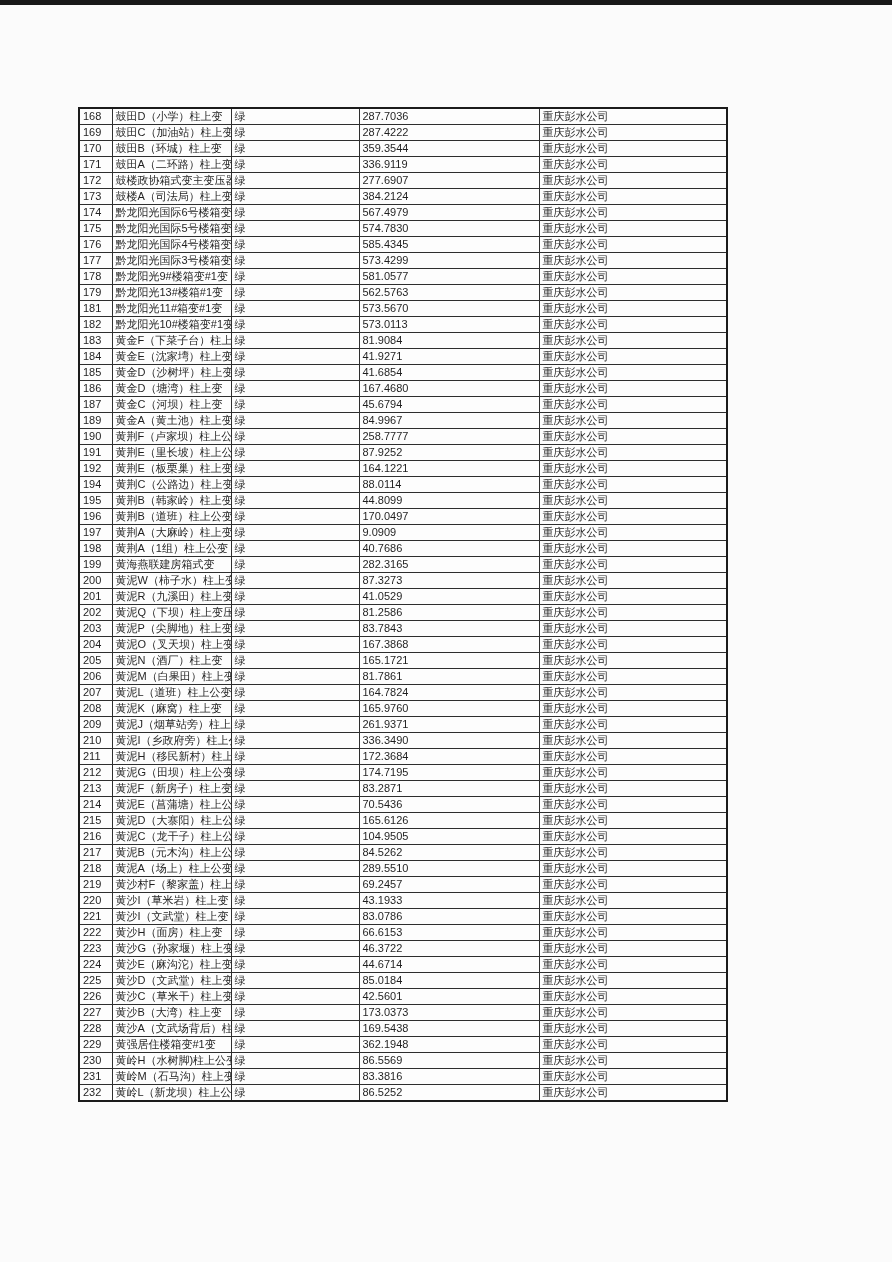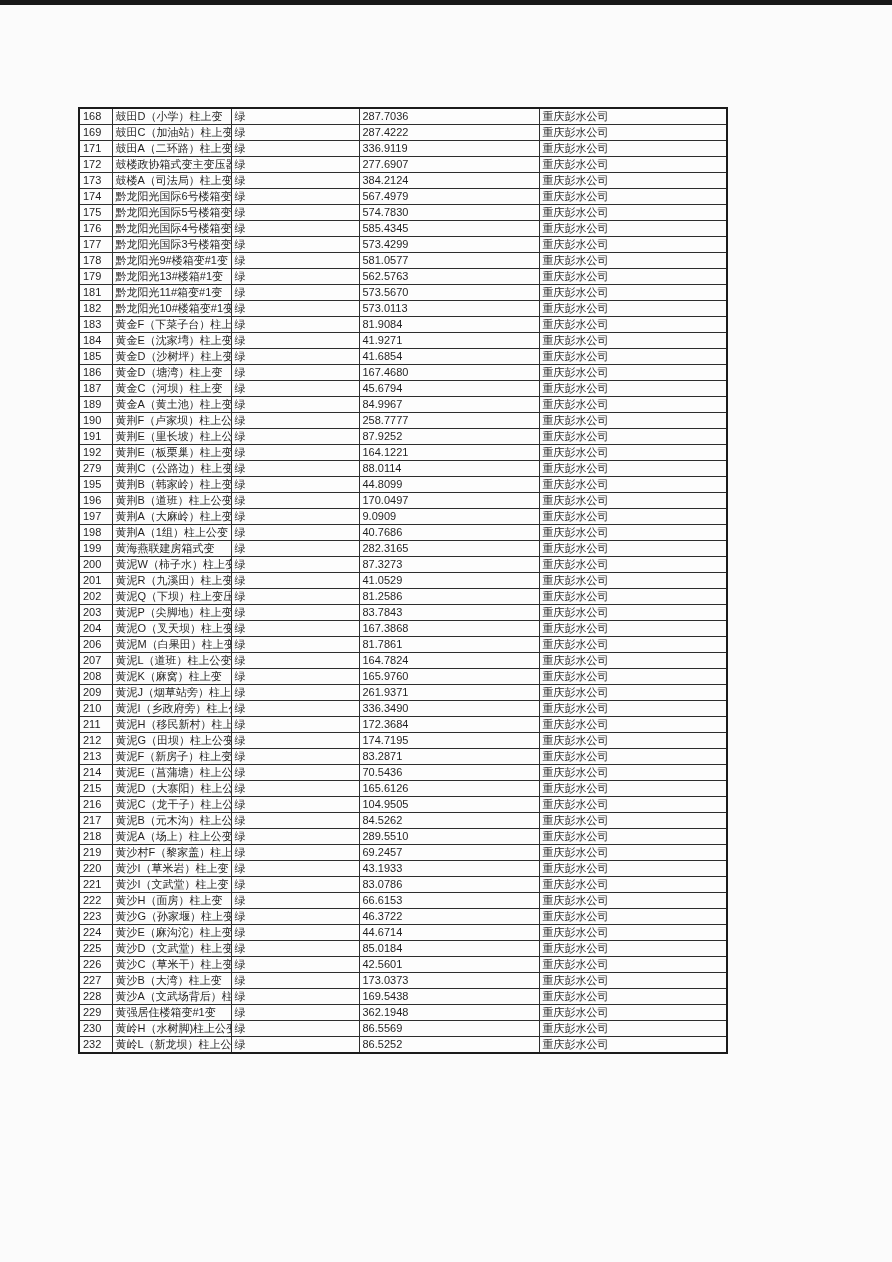--- a/index.html
+++ b/index.html
@@ -71,20 +71,27 @@
     <td class="c-company">重庆彭水公司</td>
   </tr>
         <tr>
     <td class="c-index">169</td>
     <td class="c-name">鼓田C（加油站）柱上变</td>
     <td class="c-status">绿</td>
     <td class="c-value">287.4222</td>
     <td class="c-company">重庆彭水公司</td>
   </tr>
         <tr>
+    <td class="c-index">170</td>
+    <td class="c-name">鼓田B（环城）柱上变</td>
+    <td class="c-status">绿</td>
+    <td class="c-value">359.3544</td>
+    <td class="c-company">重庆彭水公司</td>
+  </tr>
+        <tr>
     <td class="c-index">171</td>
     <td class="c-name">鼓田A（二环路）柱上变</td>
     <td class="c-status">绿</td>
     <td class="c-value">336.9119</td>
     <td class="c-company">重庆彭水公司</td>
   </tr>
         <tr>
     <td class="c-index">172</td>
     <td class="c-name">鼓楼政协箱式变主变压器</td>
     <td class="c-status">绿</td>
@@ -211,21 +218,21 @@
     <td class="c-company">重庆彭水公司</td>
   </tr>
         <tr>
     <td class="c-index">192</td>
     <td class="c-name">黄荆E（板栗巢）柱上变</td>
     <td class="c-status">绿</td>
     <td class="c-value">164.1221</td>
     <td class="c-company">重庆彭水公司</td>
   </tr>
         <tr>
-    <td class="c-index">279</td>
+    <td class="c-index">194</td>
     <td class="c-name">黄荆C（公路边）柱上变</td>
     <td class="c-status">绿</td>
     <td class="c-value">88.0114</td>
     <td class="c-company">重庆彭水公司</td>
   </tr>
         <tr>
     <td class="c-index">195</td>
     <td class="c-name">黄荆B（韩家岭）柱上变</td>
     <td class="c-status">绿</td>
     <td class="c-value">44.8099</td>
@@ -288,20 +295,27 @@
     <td class="c-company">重庆彭水公司</td>
   </tr>
         <tr>
     <td class="c-index">204</td>
     <td class="c-name">黄泥O（叉天坝）柱上变压</td>
     <td class="c-status">绿</td>
     <td class="c-value">167.3868</td>
     <td class="c-company">重庆彭水公司</td>
   </tr>
         <tr>
+    <td class="c-index">205</td>
+    <td class="c-name">黄泥N（酒厂）柱上变</td>
+    <td class="c-status">绿</td>
+    <td class="c-value">165.1721</td>
+    <td class="c-company">重庆彭水公司</td>
+  </tr>
+        <tr>
     <td class="c-index">206</td>
     <td class="c-name">黄泥M（白果田）柱上变</td>
     <td class="c-status">绿</td>
     <td class="c-value">81.7861</td>
     <td class="c-company">重庆彭水公司</td>
   </tr>
         <tr>
     <td class="c-index">207</td>
     <td class="c-name">黄泥L（道班）柱上公变</td>
     <td class="c-status">绿</td>
@@ -460,20 +474,27 @@
     <td class="c-name">黄强居住楼箱变#1变</td>
     <td class="c-status">绿</td>
     <td class="c-value">362.1948</td>
     <td class="c-company">重庆彭水公司</td>
   </tr>
         <tr>
     <td class="c-index">230</td>
     <td class="c-name">黄岭H（水树脚)柱上公变</td>
     <td class="c-status">绿</td>
     <td class="c-value">86.5569</td>
+    <td class="c-company">重庆彭水公司</td>
+  </tr>
+        <tr>
+    <td class="c-index">231</td>
+    <td class="c-name">黄岭M（石马沟）柱上变</td>
+    <td class="c-status">绿</td>
+    <td class="c-value">83.3816</td>
     <td class="c-company">重庆彭水公司</td>
   </tr>
         <tr>
     <td class="c-index">232</td>
     <td class="c-name">黄岭L（新龙坝）柱上公变</td>
     <td class="c-status">绿</td>
     <td class="c-value">86.5252</td>
     <td class="c-company">重庆彭水公司</td>
   </tr>
       </tbody>

